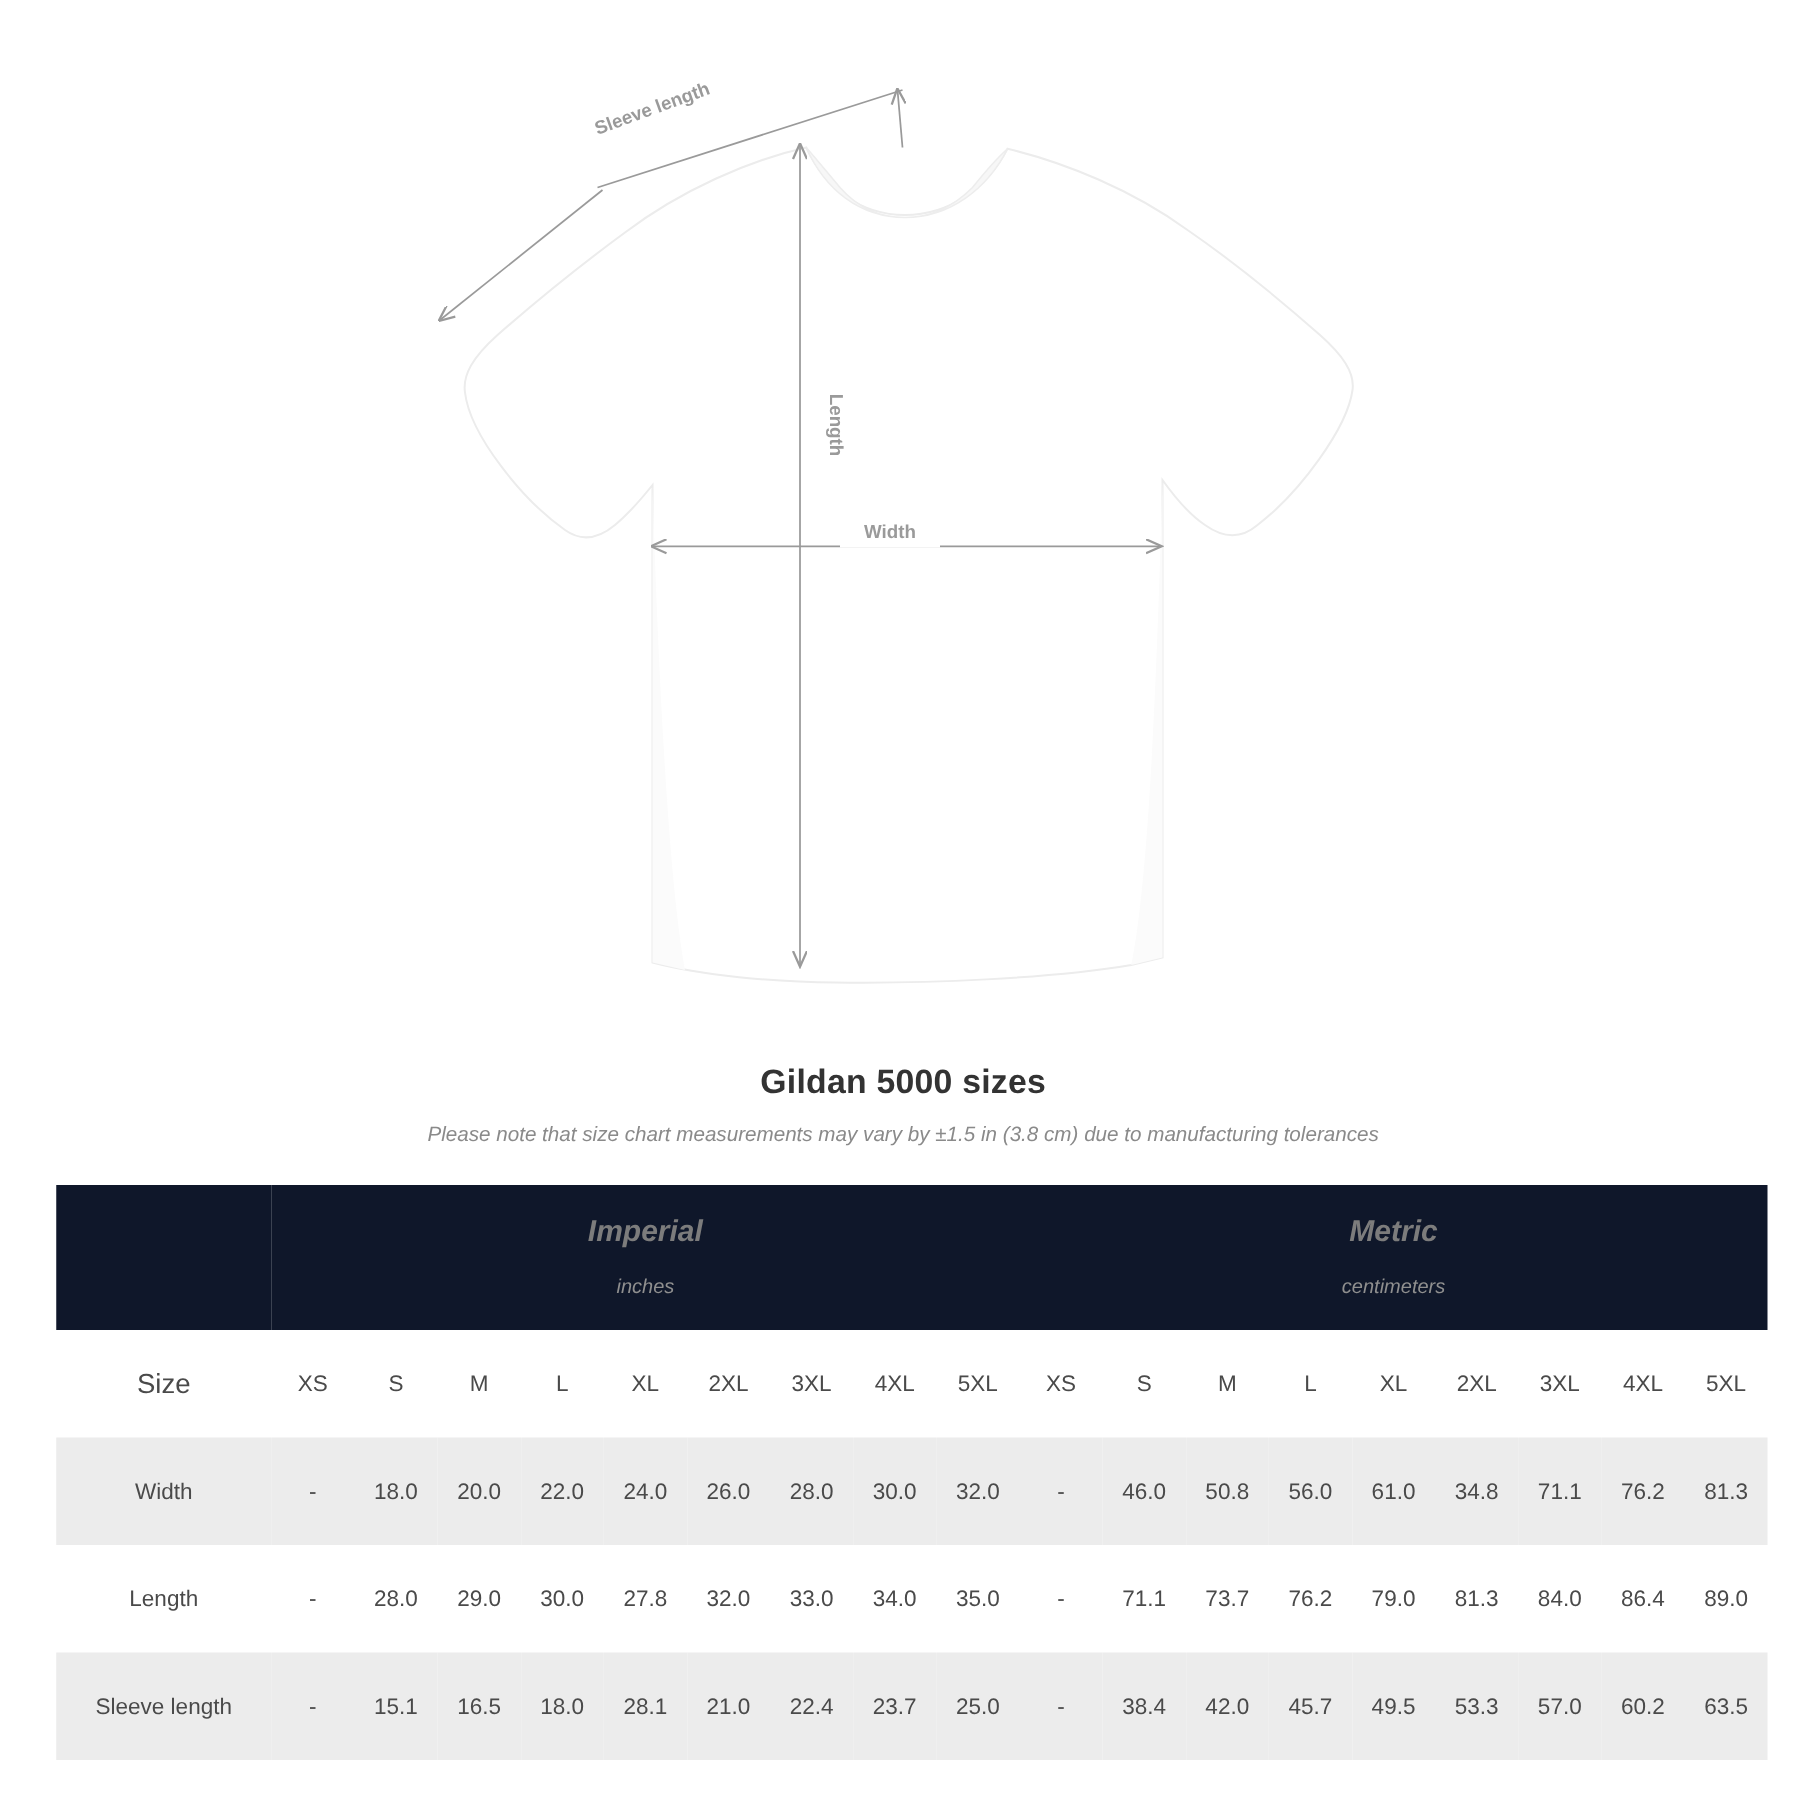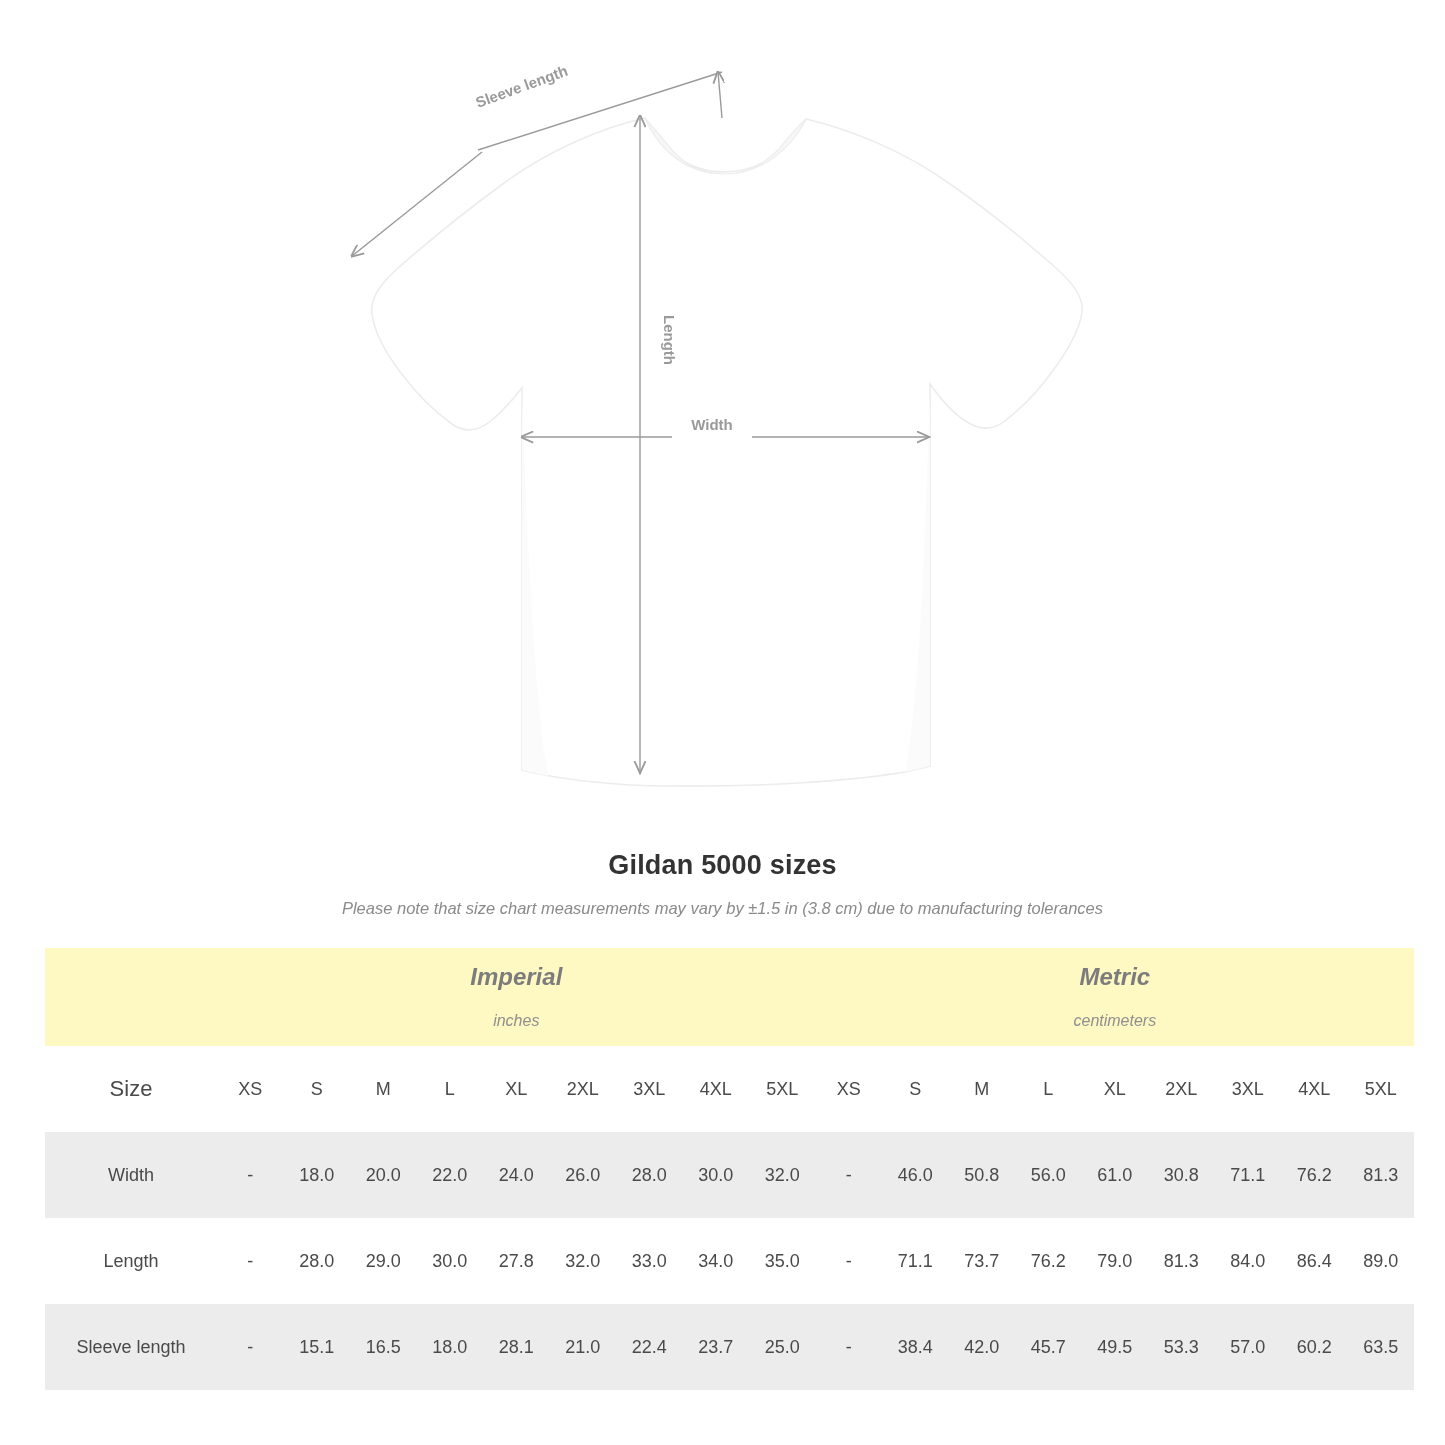--- a/index.html
+++ b/index.html
@@ -61,22 +61,22 @@
   }
   table.size-chart td,
   table.size-chart th {
     text-align: center;
     vertical-align: middle;
     border: none;
     font-weight: normal;
   }
   
   .unit-row td {
-    background: #fef9c3;
-    height: 98px;
+    background: #0f172a;
+    height: 116px;
     padding: 0;
   }
   .unit-name {
     font-size: 24px;
     font-style: italic;
     font-weight: bold;
     color: #7c7c7c;
     line-height: 1.1;
   }
   .unit-sub {
@@ -255,21 +255,21 @@
           <td>24.0</td>
           <td>26.0</td>
           <td>28.0</td>
           <td>30.0</td>
           <td>32.0</td>
           <td>-</td>
           <td>46.0</td>
           <td>50.8</td>
           <td>56.0</td>
           <td>61.0</td>
-          <td>30.8</td>
+          <td>34.8</td>
           <td>71.1</td>
           <td>76.2</td>
           <td>81.3</td>
         </tr>
 
         <tr class="data-row plain">
           <td class="label-cell">Length</td>
           <td>-</td>
           <td>28.0</td>
           <td>29.0</td>

